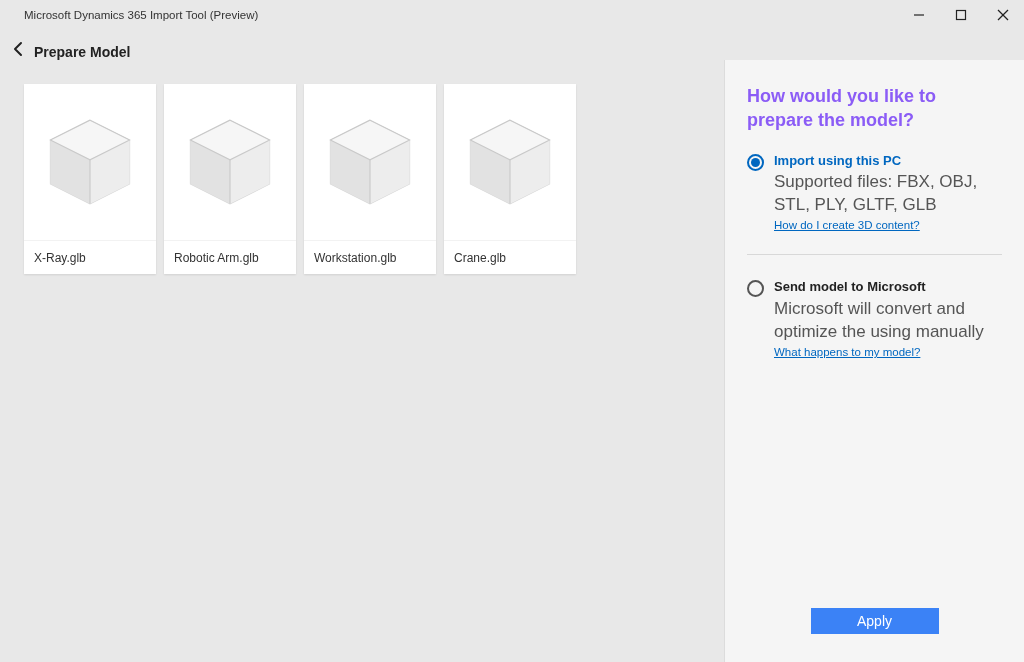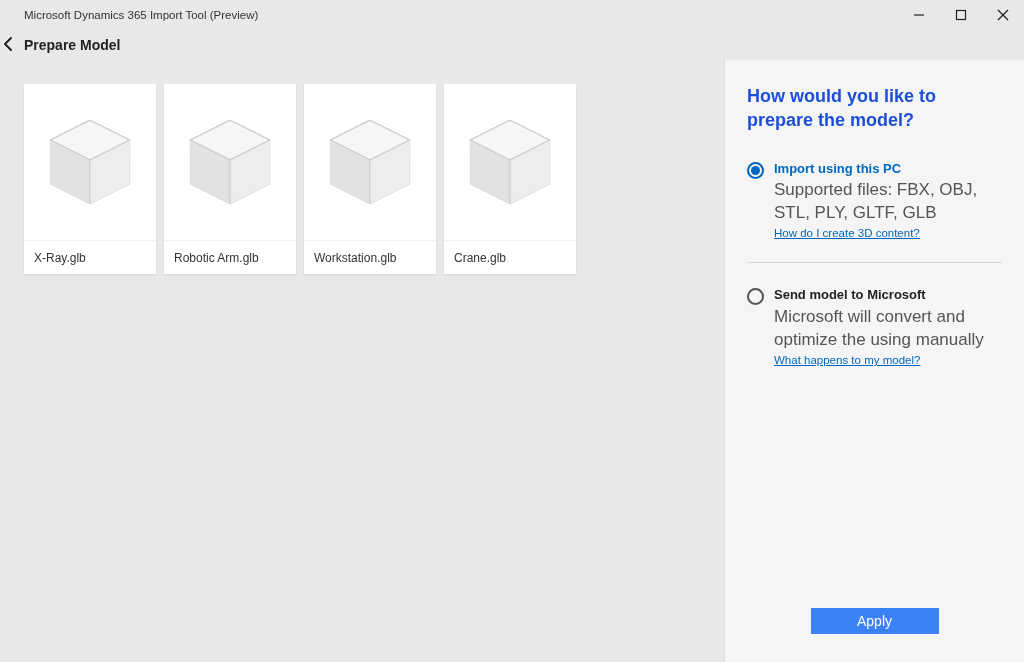--- a/index.html
+++ b/index.html
@@ -29,21 +29,22 @@
       display: flex;
       align-items: center;
       justify-content: center;
       font-size: 14px;
       color: #222;
       cursor: pointer;
     }
     .header {
       height: 30px;
       display: flex;
-      align-items: center;
+      align-items: flex-end;
+      padding-left: 10px;
       gap: 8px;
       background: #e8e8e8;
     }
     .back-arrow {
       font-size: 16px;
       cursor: pointer;
       line-height: 1;
     }
     .page-title {
       font-size: 14px;
@@ -93,23 +94,23 @@
       width: 300px;
       background: #f5f5f5;
       border-left: 1px solid #dcdcdc;
       padding: 24px 22px 22px 22px;
       display: flex;
       flex-direction: column;
     }
     .panel-heading {
       font-size: 18px;
       font-weight: 600;
-      color: #1d4ed8;
+      color: #8b5cf6;
       line-height: 1.35;
-      margin-bottom: 22px;
+      margin-bottom: 14px;
     }
     .option {
       display: flex;
       gap: 10px;
       padding: 6px 0 18px 0;
     }
     .radio {
       width: 17px; height: 17px;
       border-radius: 50%;
       border: 2px solid #555;

